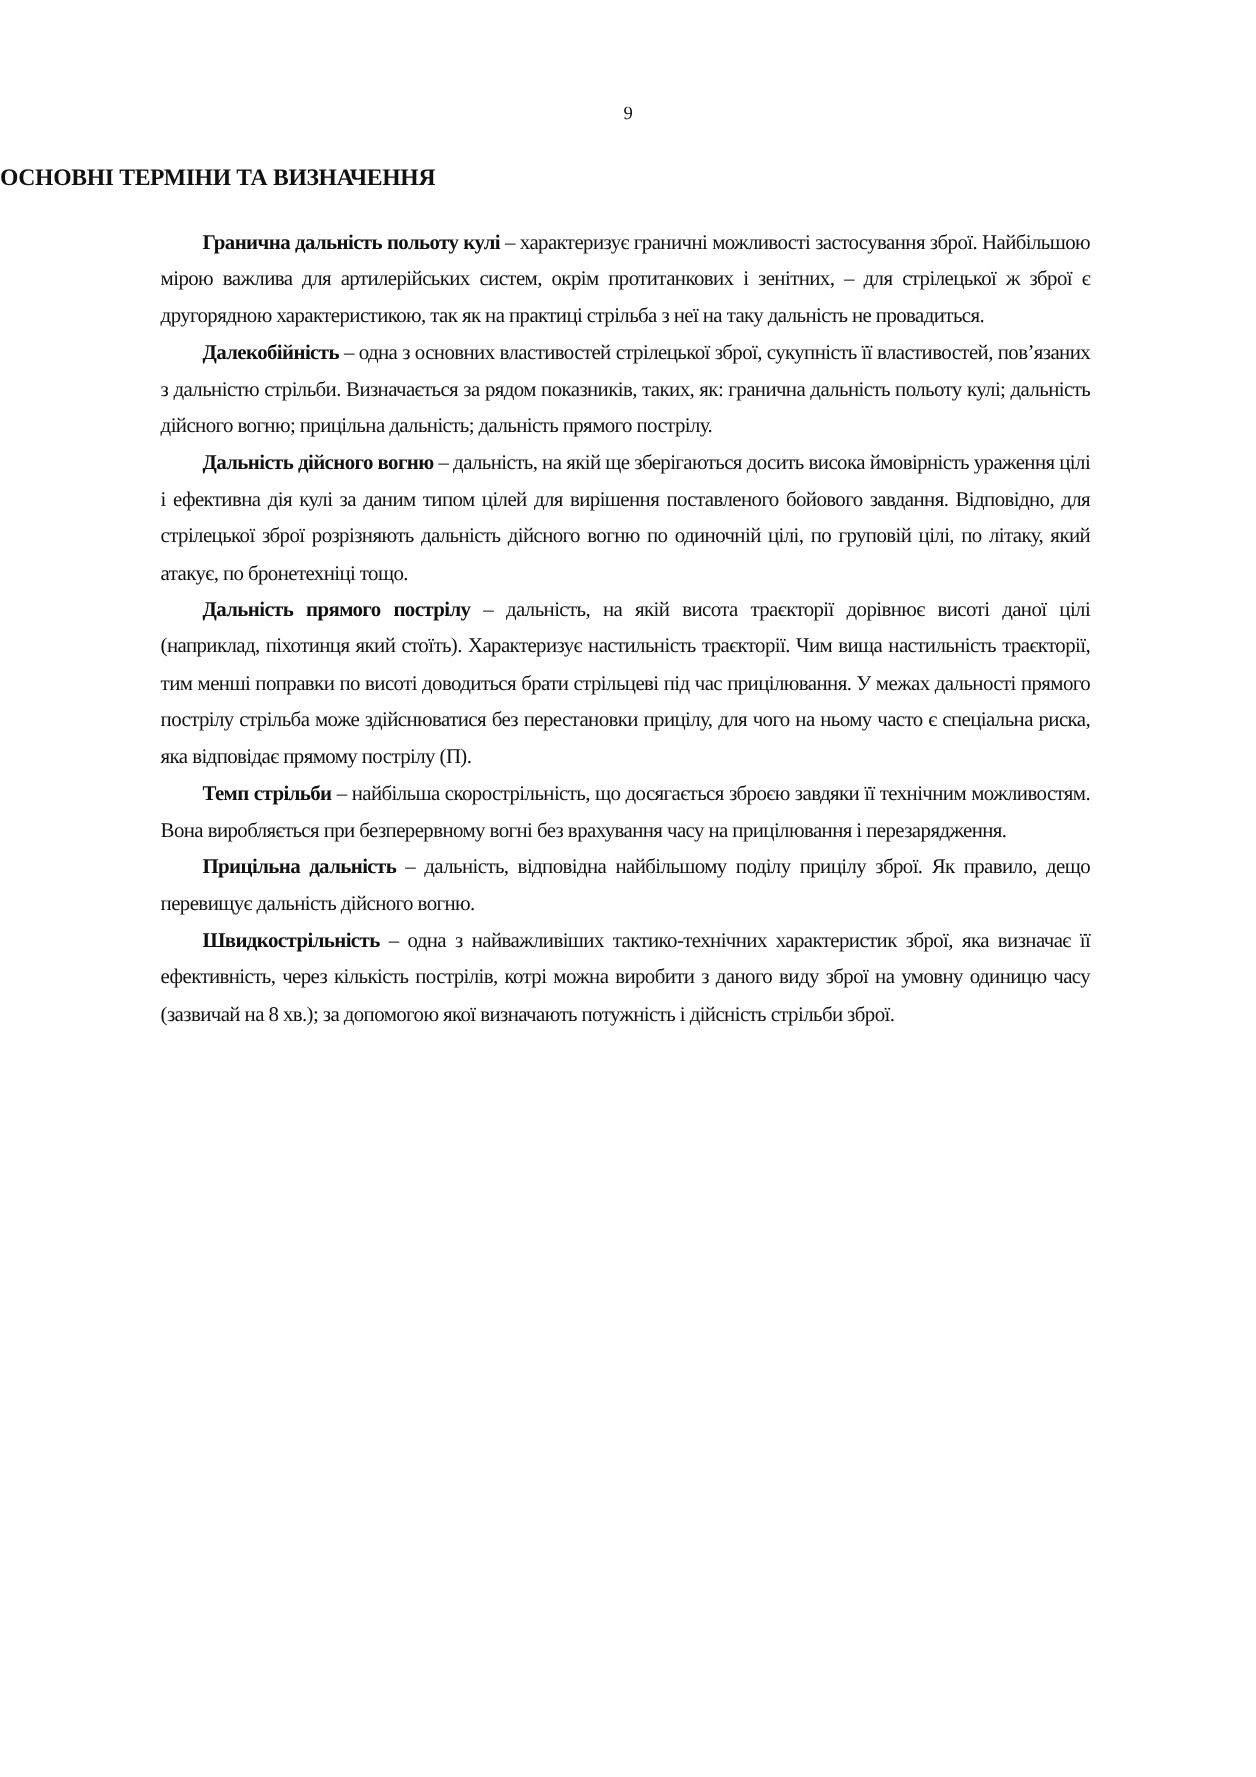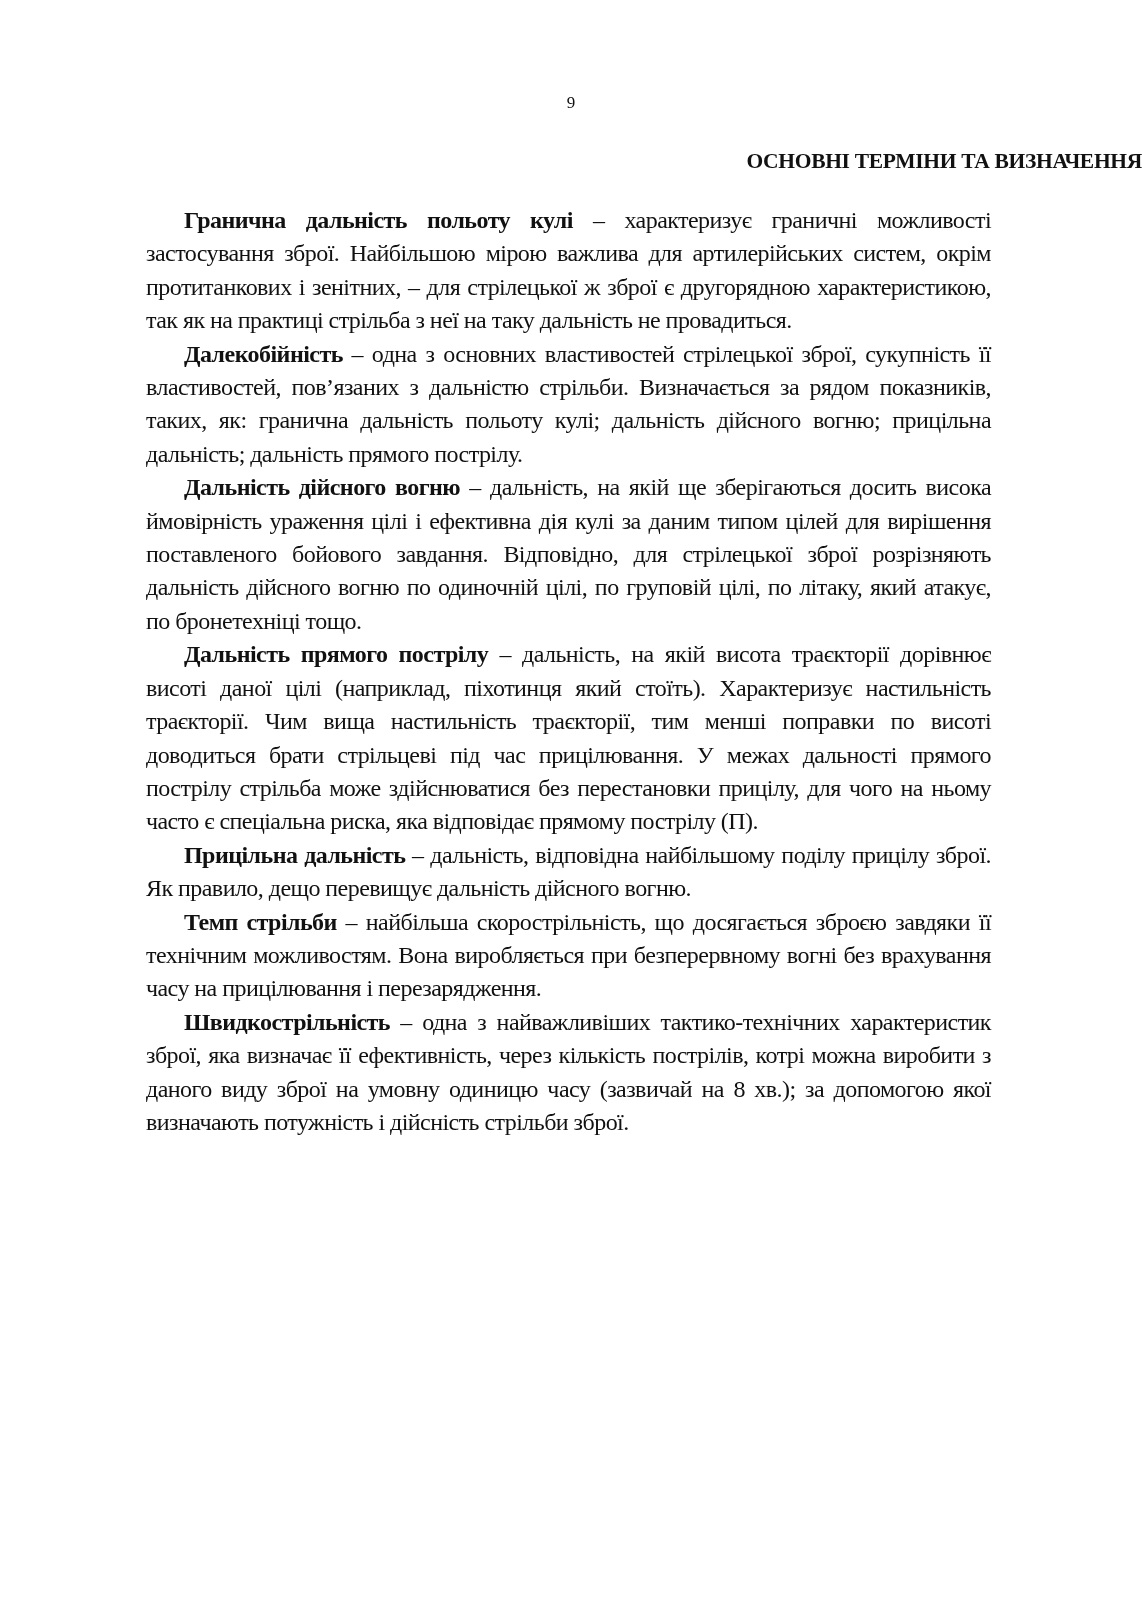--- a/index.html
+++ b/index.html
@@ -8,40 +8,40 @@
       position: absolute; left: 0; top: 0; width: 1142px; height: 1615px;
       background: #ffffff; color: #111111;
       font-family: "Liberation Serif", "DejaVu Serif", serif;
     }
     .page-number {
       position: absolute; top: 93px; left: 0; width: 1142px;
       text-align: center; font-size: 17px; line-height: 20px;
     }
     .title {
       position: absolute; top: 148px; left: 0; width: 1142px;
-      text-align: right; font-weight: bold; font-size: 21.5px; line-height: 26px;
+      text-align: left; font-weight: bold; font-size: 21.5px; line-height: 26px;
       letter-spacing: -0.3px;
     }
     .body {
       position: absolute; top: 204px; left: 146px; width: 845px;
-      font-size: 24px; line-height: 33.4px;
+      font-size: 19px; line-height: 33.4px;
       text-align: justify; letter-spacing: -0.55px; word-spacing: 0px;
     }
     .para { margin: 0; text-indent: 38px; }
     .term { font-weight: bold; }
   </style>
 </head>
 <body>
 
 <div class="page">
   <div class="page-number">9</div>
   <div class="title">ОСНОВНІ ТЕРМІНИ ТА ВИЗНАЧЕННЯ</div>
 
   <div class="body">
     <p class="para"><span class="term">Гранична дальність польоту кулі</span><span> – характеризує граничні можливості застосування зброї. Найбільшою мірою важлива для артилерійських систем, окрім протитанкових і зенітних, – для стрілецької ж зброї є другорядною характеристикою, так як на практиці стрільба з неї на таку дальність не провадиться.</span></p>
     <p class="para"><span class="term">Далекобійність</span><span> – одна з основних властивостей стрілецької зброї, сукупність її властивостей, пов’язаних з дальністю стрільби. Визначається за рядом показників, таких, як: гранична дальність польоту кулі; дальність дійсного вогню; прицільна дальність; дальність прямого пострілу.</span></p>
     <p class="para"><span class="term">Дальність дійсного вогню</span><span> – дальність, на якій ще зберігаються досить висока ймовірність ураження цілі і ефективна дія кулі за даним типом цілей для вирішення поставленого бойового завдання. Відповідно, для стрілецької зброї розрізняють дальність дійсного вогню по одиночній цілі, по груповій цілі, по літаку, який атакує, по бронетехніці тощо.</span></p>
     <p class="para"><span class="term">Дальність прямого пострілу</span><span> – дальність, на якій висота траєкторії дорівнює висоті даної цілі (наприклад, піхотинця який стоїть). Характеризує настильність траєкторії. Чим вища настильність траєкторії, тим менші поправки по висоті доводиться брати стрільцеві під час прицілювання. У межах дальності прямого пострілу стрільба може здійснюватися без перестановки прицілу, для чого на ньому часто є спеціальна риска, яка відповідає прямому пострілу (П).</span></p>
+    <p class="para"><span class="term">Темп стрільби</span><span> – найбільша скорострільність, що досягається зброєю завдяки її технічним можливостям. Вона виробляється при безперервному вогні без врахування часу на прицілювання і перезарядження.</span></p>
     <p class="para"><span class="term">Прицільна дальність</span><span> – дальність, відповідна найбільшому поділу прицілу зброї. Як правило, дещо перевищує дальність дійсного вогню.</span></p>
-    <p class="para"><span class="term">Темп стрільби</span><span> – найбільша скорострільність, що досягається зброєю завдяки її технічним можливостям. Вона виробляється при безперервному вогні без врахування часу на прицілювання і перезарядження.</span></p>
     <p class="para"><span class="term">Швидкострільність</span><span> – одна з найважливіших тактико-технічних характеристик зброї, яка визначає її ефективність, через кількість пострілів, котрі можна виробити з даного виду зброї на умовну одиницю часу (зазвичай на 8 хв.); за допомогою якої визначають потужність і дійсність стрільби зброї.</span></p>
   </div>
 </div>
 
 </body></html>

